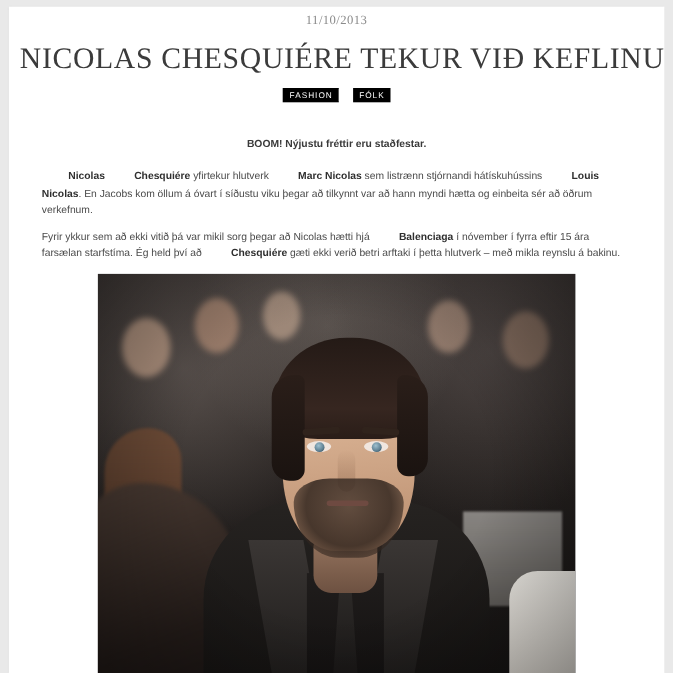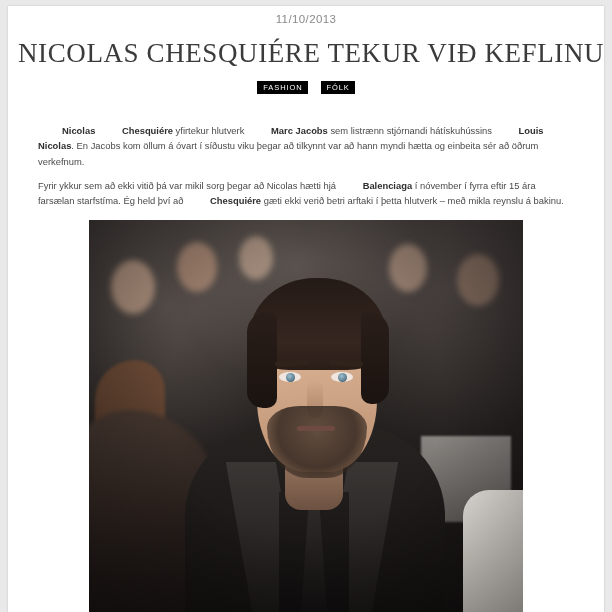--- a/index.html
+++ b/index.html
@@ -18,21 +18,21 @@
     left: 8px;
     top: 6px;
     width: 596px;
     height: 606px;
     background: #ffffff;
     box-shadow: 0 0 2px rgba(0,0,0,0.18);
     overflow: hidden;
   }
   .date {
     text-align: center;
-    font-family: Liberation Sans, sans-serif;
+    font-family: Liberation Serif, serif;
     font-size: 11.5px;
     color: #8a8a8a;
     letter-spacing: 0.4px;
     margin-top: 7px;
   }
   .title {
     text-align: center;
     font-family: "Liberation Serif", serif;
     font-size: 27px;
     font-weight: 400;
@@ -253,21 +253,22 @@
 
   <div class="date">11/10/2013</div>
 
   <h1 class="title">NICOLAS CHESQUIÉRE TEKUR VIÐ KEFLINU !</h1>
 
   <div class="tags">
     <span class="tag">FASHION</span><span class="tag-sep"></span><span class="tag second">FÓLK</span>
   </div>
 
   <div class="body">
-    <p class="para"><b>Nicolas <b>Chesquiére</b></b> yfirtekur hlutverk <b>Marc Jacobs</b> sem listrænn stjórnandi hátískuhússins <b>Louis Nicolas</b>. En Jacobs kom öllum á óvart í síðustu viku þegar að tilkynnt var að hann myndi hætta og einbeita sér að öðrum verkefnum.</p>
+    <p class="lead"><span class="boom">BOOM!</span> Nýjustu fréttir eru staðfestar.</p>
+    <p class="para"><b>Nicolas <b>Chesquiére</b></b> yfirtekur hlutverk <b>Marc Nicolas</b> sem listrænn stjórnandi hátískuhússins <b>Louis Nicolas</b>. En Jacobs kom öllum á óvart í síðustu viku þegar að tilkynnt var að hann myndi hætta og einbeita sér að öðrum verkefnum.</p>
     <p class="para">Fyrir ykkur sem að ekki vitið þá var mikil sorg þegar að Nicolas hætti hjá <b>Balenciaga</b> í nóvember í fyrra eftir 15 ára farsælan starfstíma. Ég held því að <b>Chesquiére</b> gæti ekki verið betri arftaki í þetta hlutverk – með mikla reynslu á bakinu.</p>
   </div>
 
   <div class="photo-wrap">
     <div class="photo">
       <div class="bg-crowd"></div>
       <div class="blur-face f1"></div>
       <div class="blur-face f2"></div>
       <div class="blur-face f3"></div>
       <div class="blur-face f4"></div>

